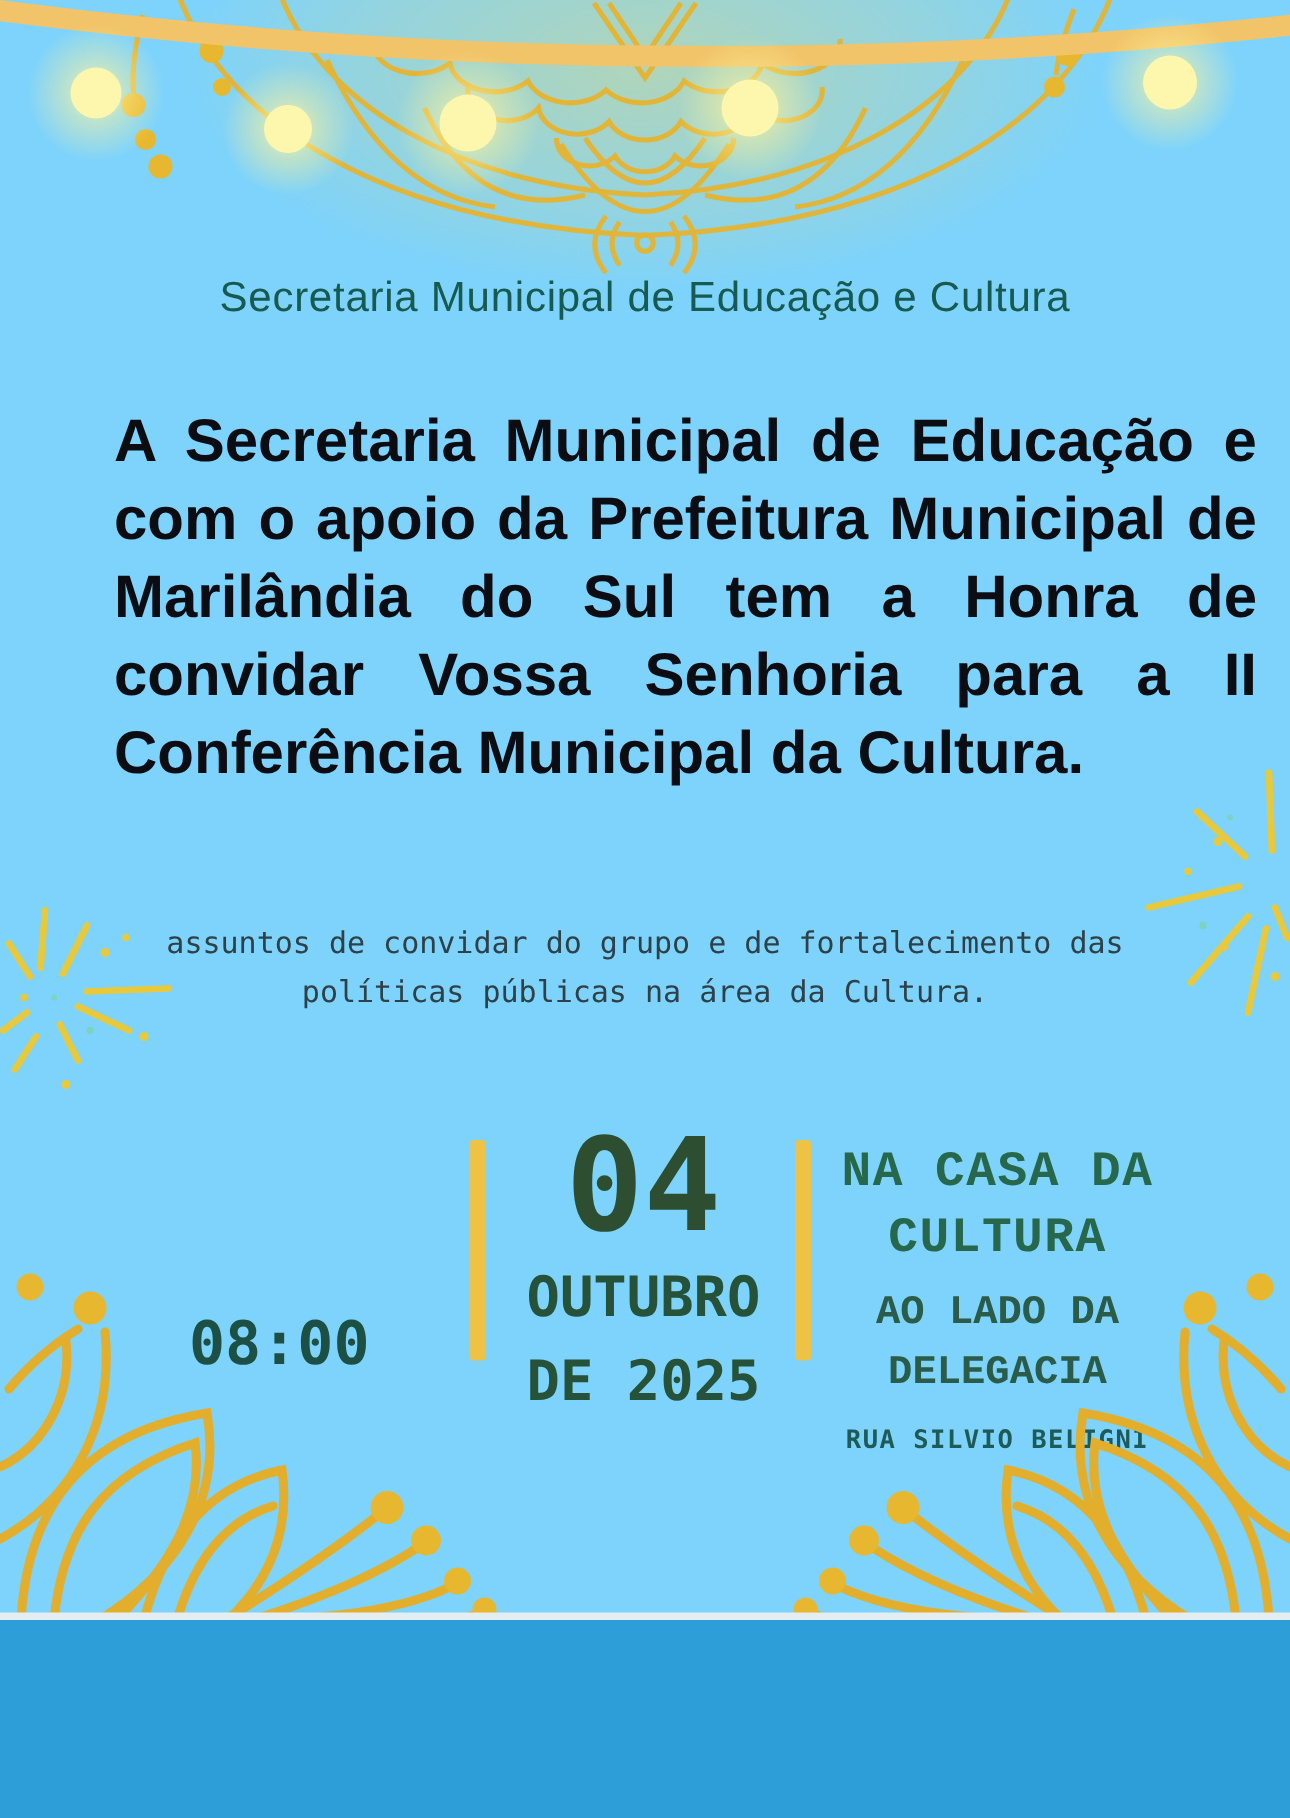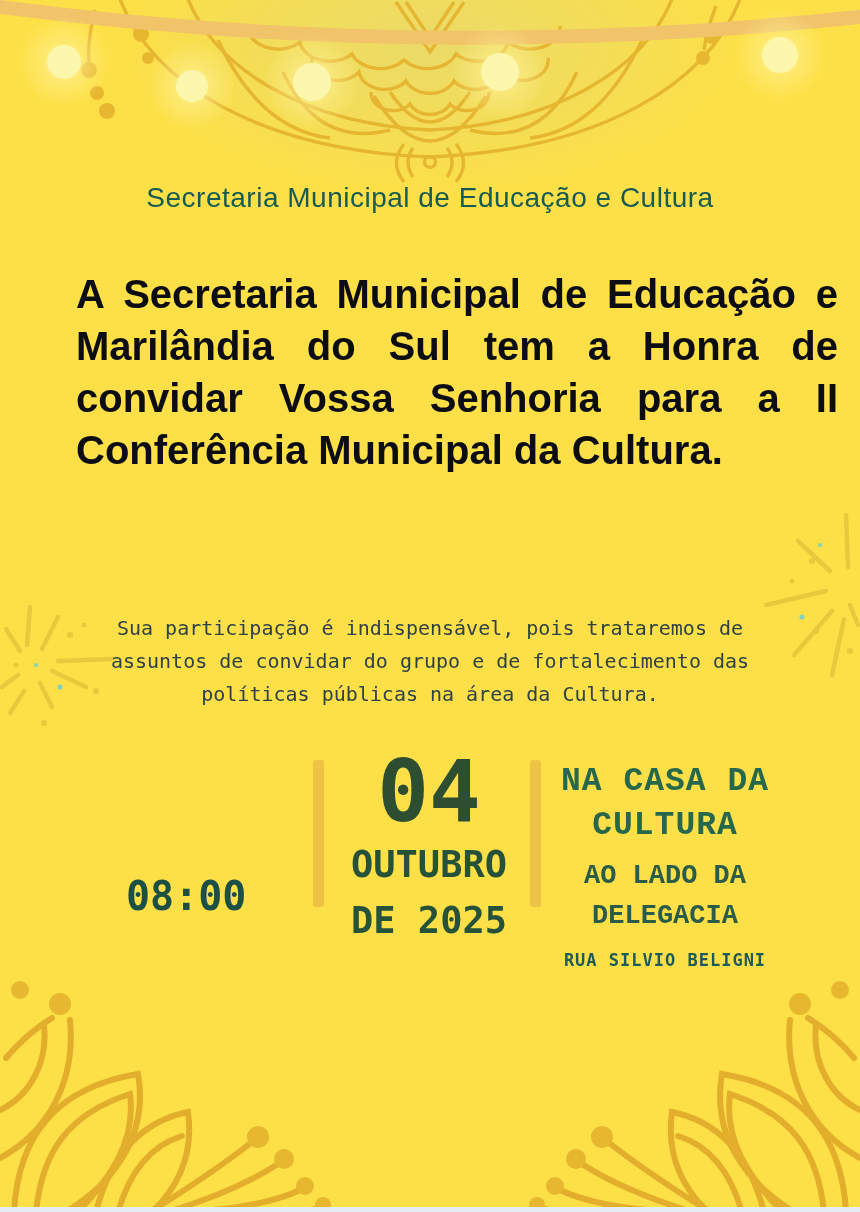--- a/index.html
+++ b/index.html
@@ -1,18 +1,18 @@
 <!DOCTYPE html>
 <html><head>
 <meta charset="utf-8">
 <style>
   html,body{margin:0;padding:0;background:#2d9ed8;}
   .poster{
-    position:relative;width:860px;height:1212px;margin:0 auto;
-    background:#fde047;overflow:hidden;
+    position:relative;width:860px;height:1080px;margin:0 auto;
+    background:#7dd3fc;overflow:hidden;
     font-family:"Liberation Sans",sans-serif;
   }
   svg{display:block;}
   .abs{position:absolute;}
 
   .header{
     position:absolute;top:182px;left:0;width:100%;
     text-align:center;font-size:28px;font-weight:400;letter-spacing:.5px;
     color:#175a52;
   }
@@ -125,20 +125,21 @@
         <circle cx="500" cy="72" r="19" fill="#fdf7ae"></circle>
       <circle cx="780" cy="55" r="46" fill="url(#bulbGlow)"></circle>
         <circle cx="780" cy="55" r="18" fill="#fdf7ae"></circle>
     </g>
   </svg>
 
   <div class="header">Secretaria Municipal de Educação e Cultura</div>
 
   <div class="invitation">
     <div class="inv-line">A Secretaria Municipal de Educação e</div>
+    <div class="inv-line">com o apoio da Prefeitura Municipal de</div>
     <div class="inv-line">Marilândia do Sul tem a Honra de</div>
     <div class="inv-line">convidar Vossa Senhoria para a II</div>
     <div class="inv-line last">Conferência Municipal da Cultura.</div>
   </div>
 
   <svg class="abs" style="top:595px;left:0" width="130" height="150" viewBox="0 0 130 150">
     <g stroke="#e9c93c" stroke-width="4.5" stroke-linecap="round">
       <line x1="30" y1="12" x2="27" y2="50"></line>
         <line x1="6" y1="34" x2="20" y2="56"></line>
       <line x1="58" y1="22" x2="42" y2="54"></line>
@@ -176,21 +177,20 @@
         <circle cx="58" cy="126" r="3"></circle>
       <circle cx="92" cy="146" r="3"></circle>
     </g>
     <g fill="#7fd2c0">
         <circle cx="44" cy="112" r="2.5"></circle>
         <circle cx="62" cy="40" r="2"></circle>
       </g>
   </svg>
 
   <div class="note">
-    <div>Sua participação é indispensável, pois trataremos de</div>
     <div>assuntos de convidar do grupo e de fortalecimento das</div>
     <div>políticas públicas na área da Cultura.</div>
   </div>
 
   <div class="time">08:00</div>
   <div class="vbar left"></div>
   <div class="date-block">
     <div class="day">04</div>
     <div class="month">OUTUBRO</div>
     <div class="year">DE 2025</div>

